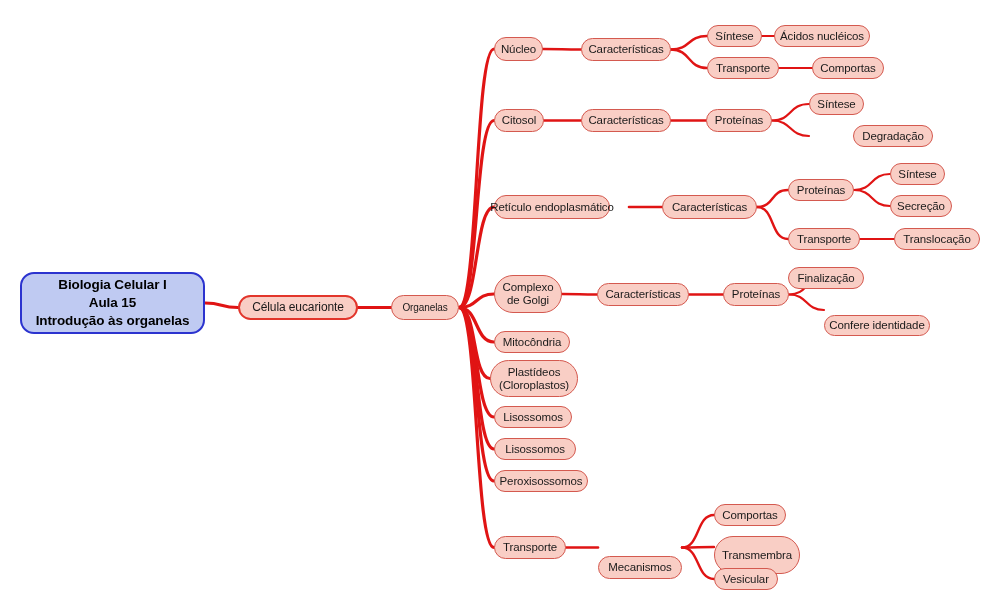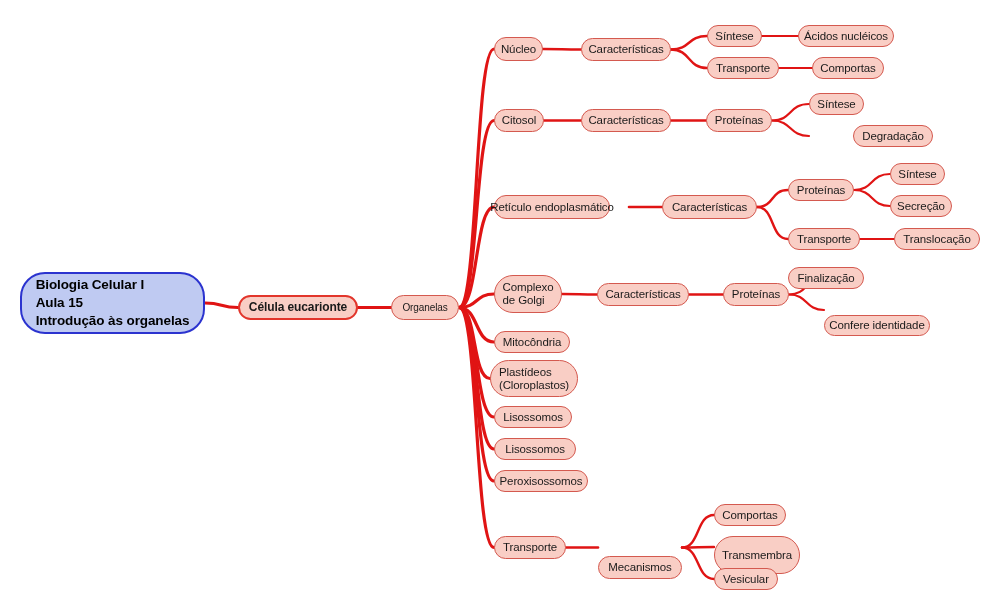--- a/index.html
+++ b/index.html
@@ -25,21 +25,21 @@
     width: 1000px;
     height: 614px;
     pointer-events: none;
   }
   .node {
     position: absolute;
     box-sizing: border-box;
     display: flex;
     align-items: center;
     justify-content: center;
-    text-align: left;
+    text-align: center;
     color: #1a1a1a;
     white-space: pre;
     line-height: 1.12;
     border-radius: 999px;
     background: #f9cec5;
     border: 1.4px solid #d4594f;
     font-size: 11.5px;
     letter-spacing: -0.1px;
   }
   .node.root {
@@ -47,21 +47,21 @@
     border: 2.6px solid #2b33cf;
     border-radius: 14px;
     font-weight: bold;
     font-size: 13.5px;
     color: #000000;
     line-height: 1.34;
   }
   .node.primary {
     border-width: 2.1px;
     border-color: #e2352b;
-    font-weight: bold;
+    font-weight: normal;
     font-size: 12px;
   }
   .node.hub {
     border-width: 1.6px;
     border-color: #d4594f;
     font-size: 10px;
   }
 </style>
 </head>
 <body>
@@ -98,29 +98,29 @@
       <path d="M 459 307.5 C 478.25 307.5, 474.75 417, 494 417" fill="none" stroke="#e01414" stroke-width="3.2" stroke-linecap="round"></path>
       <path d="M 459 307.5 C 478.25 307.5, 474.75 449, 494 449" fill="none" stroke="#e01414" stroke-width="3.2" stroke-linecap="round"></path>
       <path d="M 459 307.5 C 478.25 307.5, 474.75 481, 494 481" fill="none" stroke="#e01414" stroke-width="3.2" stroke-linecap="round"></path>
       <path d="M 459 307.5 C 478.25 307.5, 474.75 547.5, 494 547.5" fill="none" stroke="#e01414" stroke-width="3.2" stroke-linecap="round"></path>
       <path d="M 566 547.5 C 584 547.5, 580 547.5, 598 547.5" fill="none" stroke="#e01414" stroke-width="2.6" stroke-linecap="round"></path>
       <path d="M 682 547.5 C 700 547.5, 696 515, 714 515" fill="none" stroke="#e01414" stroke-width="2.4" stroke-linecap="round"></path>
       <path d="M 682 547.5 C 700 547.5, 696 547, 714 547" fill="none" stroke="#e01414" stroke-width="2.4" stroke-linecap="round"></path>
       <path d="M 682 547.5 C 700 547.5, 696 579, 714 579" fill="none" stroke="#e01414" stroke-width="2.4" stroke-linecap="round"></path>
     </svg>
   <div id="nodes">
-      <div class="node root" style="left: 20px; top: 272px; width: 185px; height: 62px; border-radius: 25px;">Biologia Celular I
+      <div class="node root" style="left: 20px; top: 272px; width: 185px; height: 62px;">Biologia Celular I
 Aula 15
 Introdução às organelas</div>
       <div class="node primary" style="left: 238px; top: 295px; width: 120px; height: 25px;">Célula eucarionte</div>
       <div class="node hub" style="left: 391px; top: 295px; width: 68px; height: 25px;">Organelas</div>
       <div class="node" style="left: 494px; top: 37px; width: 49px; height: 24px;">Núcleo</div>
       <div class="node" style="left: 581px; top: 38px; width: 90px; height: 23px;">Características</div>
       <div class="node" style="left: 707px; top: 25px; width: 55px; height: 22px;">Síntese</div>
-      <div class="node" style="left: 798px; top: 25px; width: 96px; height: 22px;">Ácidos nucléicos</div>
+      <div class="node" style="left: 774px; top: 25px; width: 96px; height: 22px;">Ácidos nucléicos</div>
       <div class="node" style="left: 707px; top: 57px; width: 72px; height: 22px;">Transporte</div>
       <div class="node" style="left: 812px; top: 57px; width: 72px; height: 22px;">Comportas</div>
       <div class="node" style="left: 494px; top: 109px; width: 50px; height: 23px;">Citosol</div>
       <div class="node" style="left: 581px; top: 109px; width: 90px; height: 23px;">Características</div>
       <div class="node" style="left: 706px; top: 109px; width: 66px; height: 23px;">Proteínas</div>
       <div class="node" style="left: 809px; top: 93px; width: 55px; height: 22px;">Síntese</div>
       <div class="node" style="left: 853px; top: 125px; width: 80px; height: 22px;">Degradação</div>
       <div class="node" style="left: 494px; top: 195px; width: 116px; height: 24px;">Retículo endoplasmático</div>
       <div class="node" style="left: 662px; top: 195px; width: 95px; height: 24px;">Características</div>
       <div class="node" style="left: 788px; top: 179px; width: 66px; height: 22px;">Proteínas</div>

